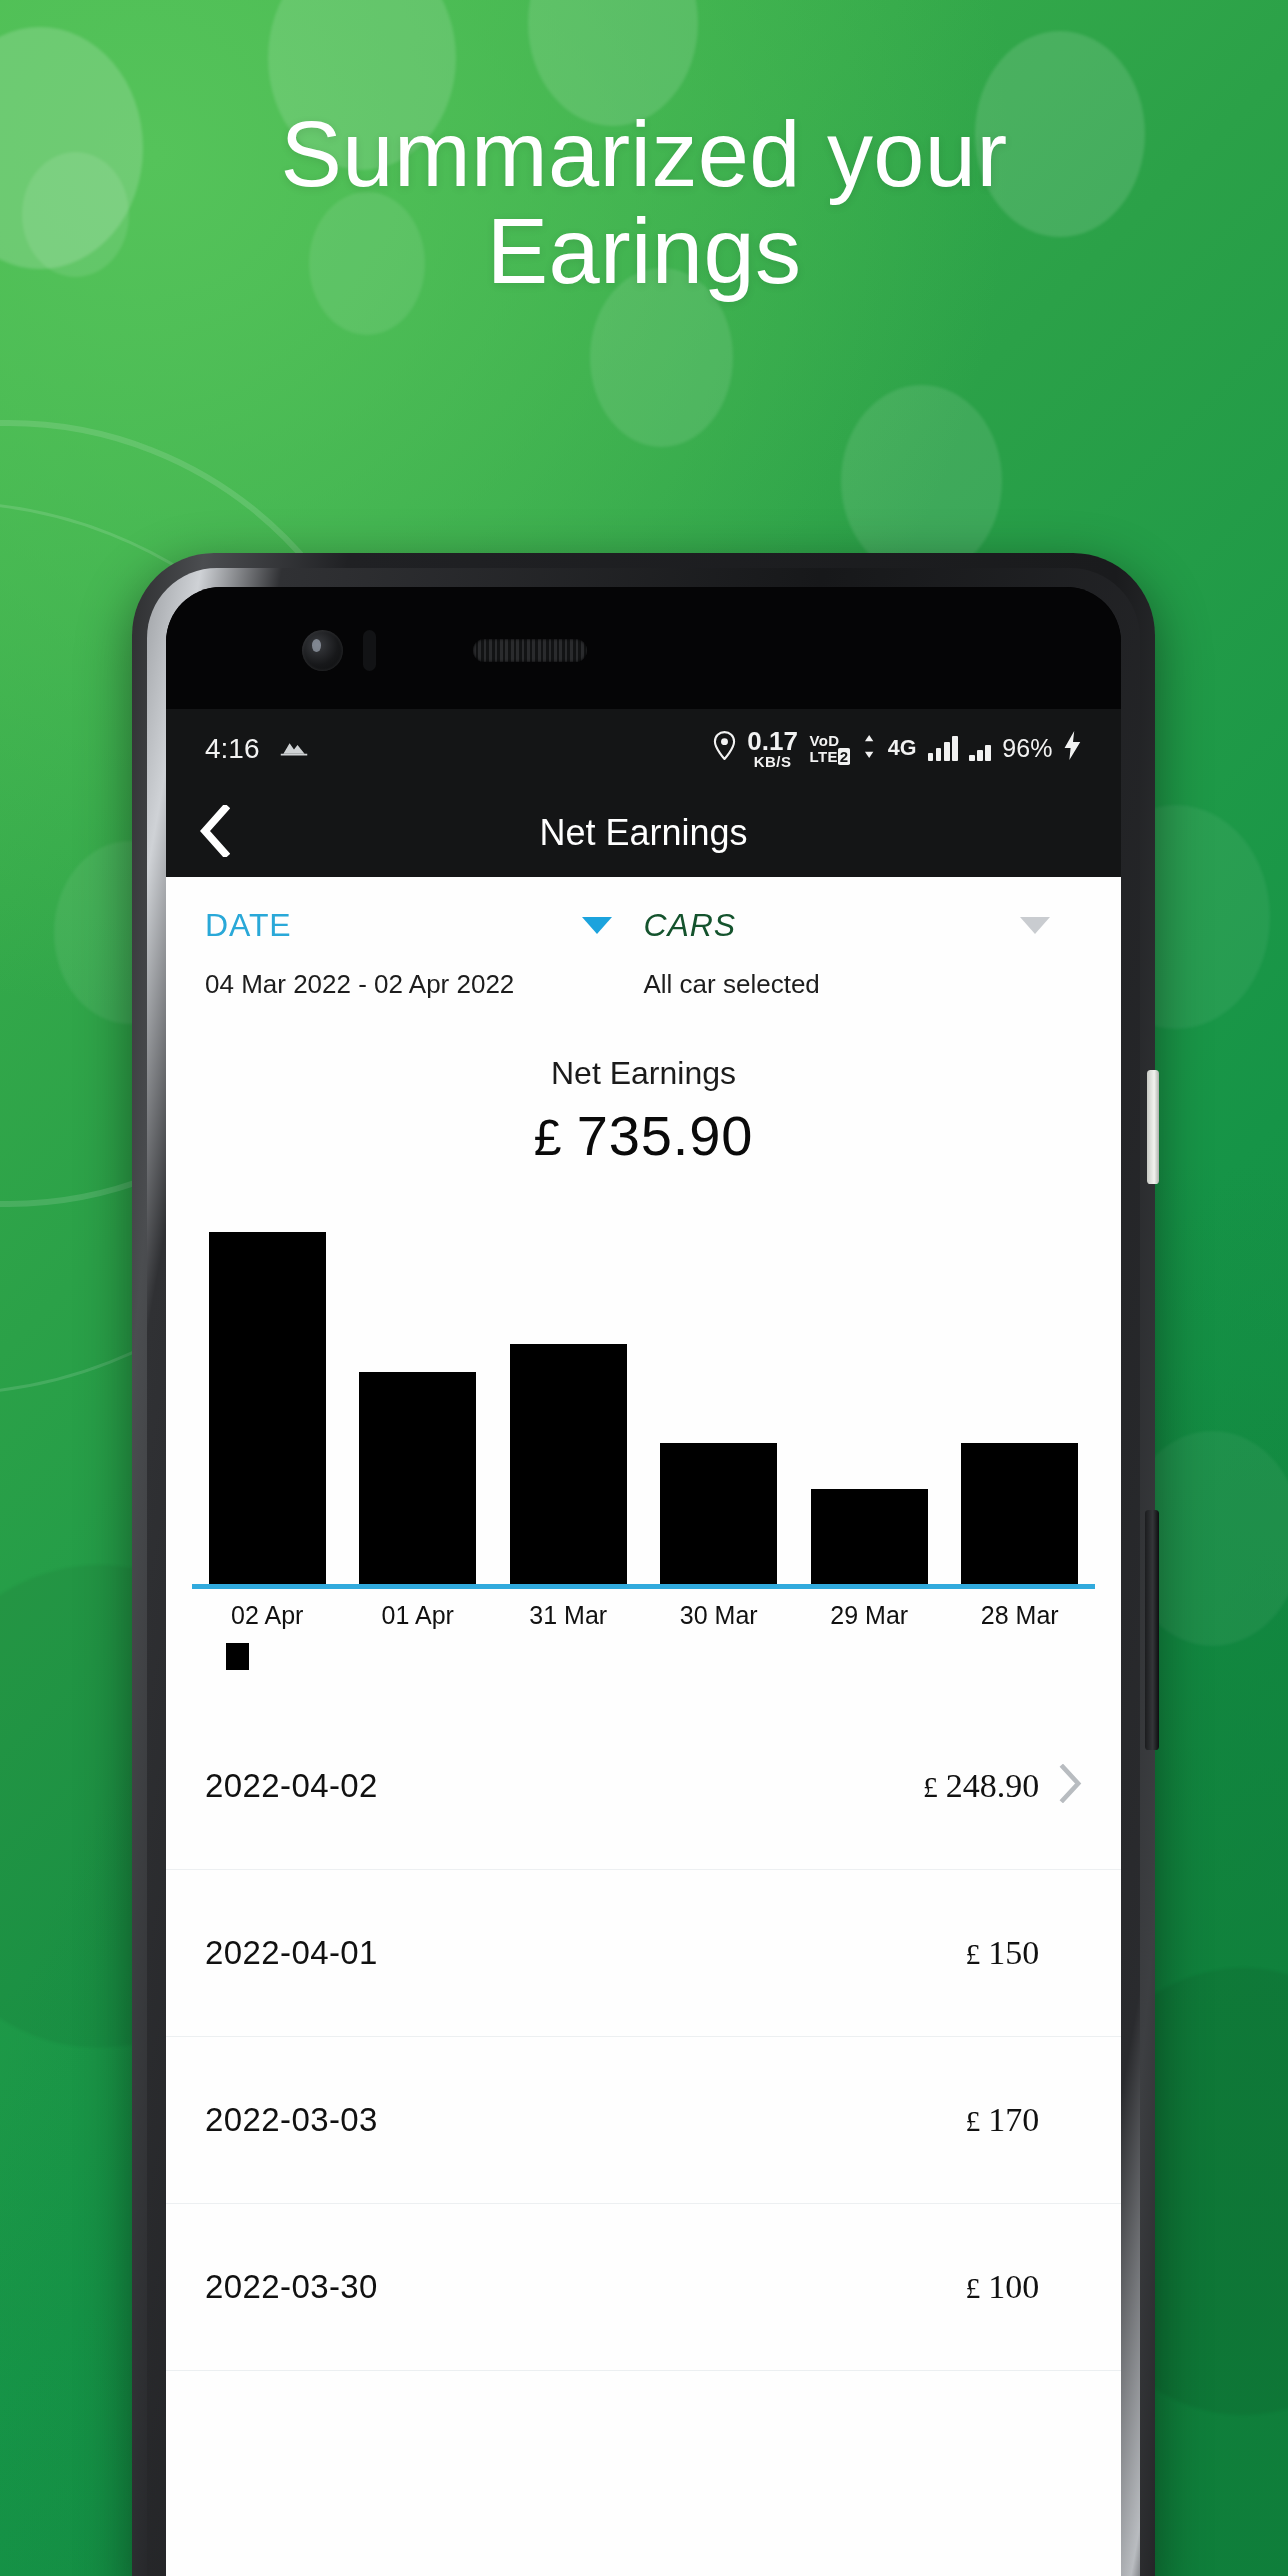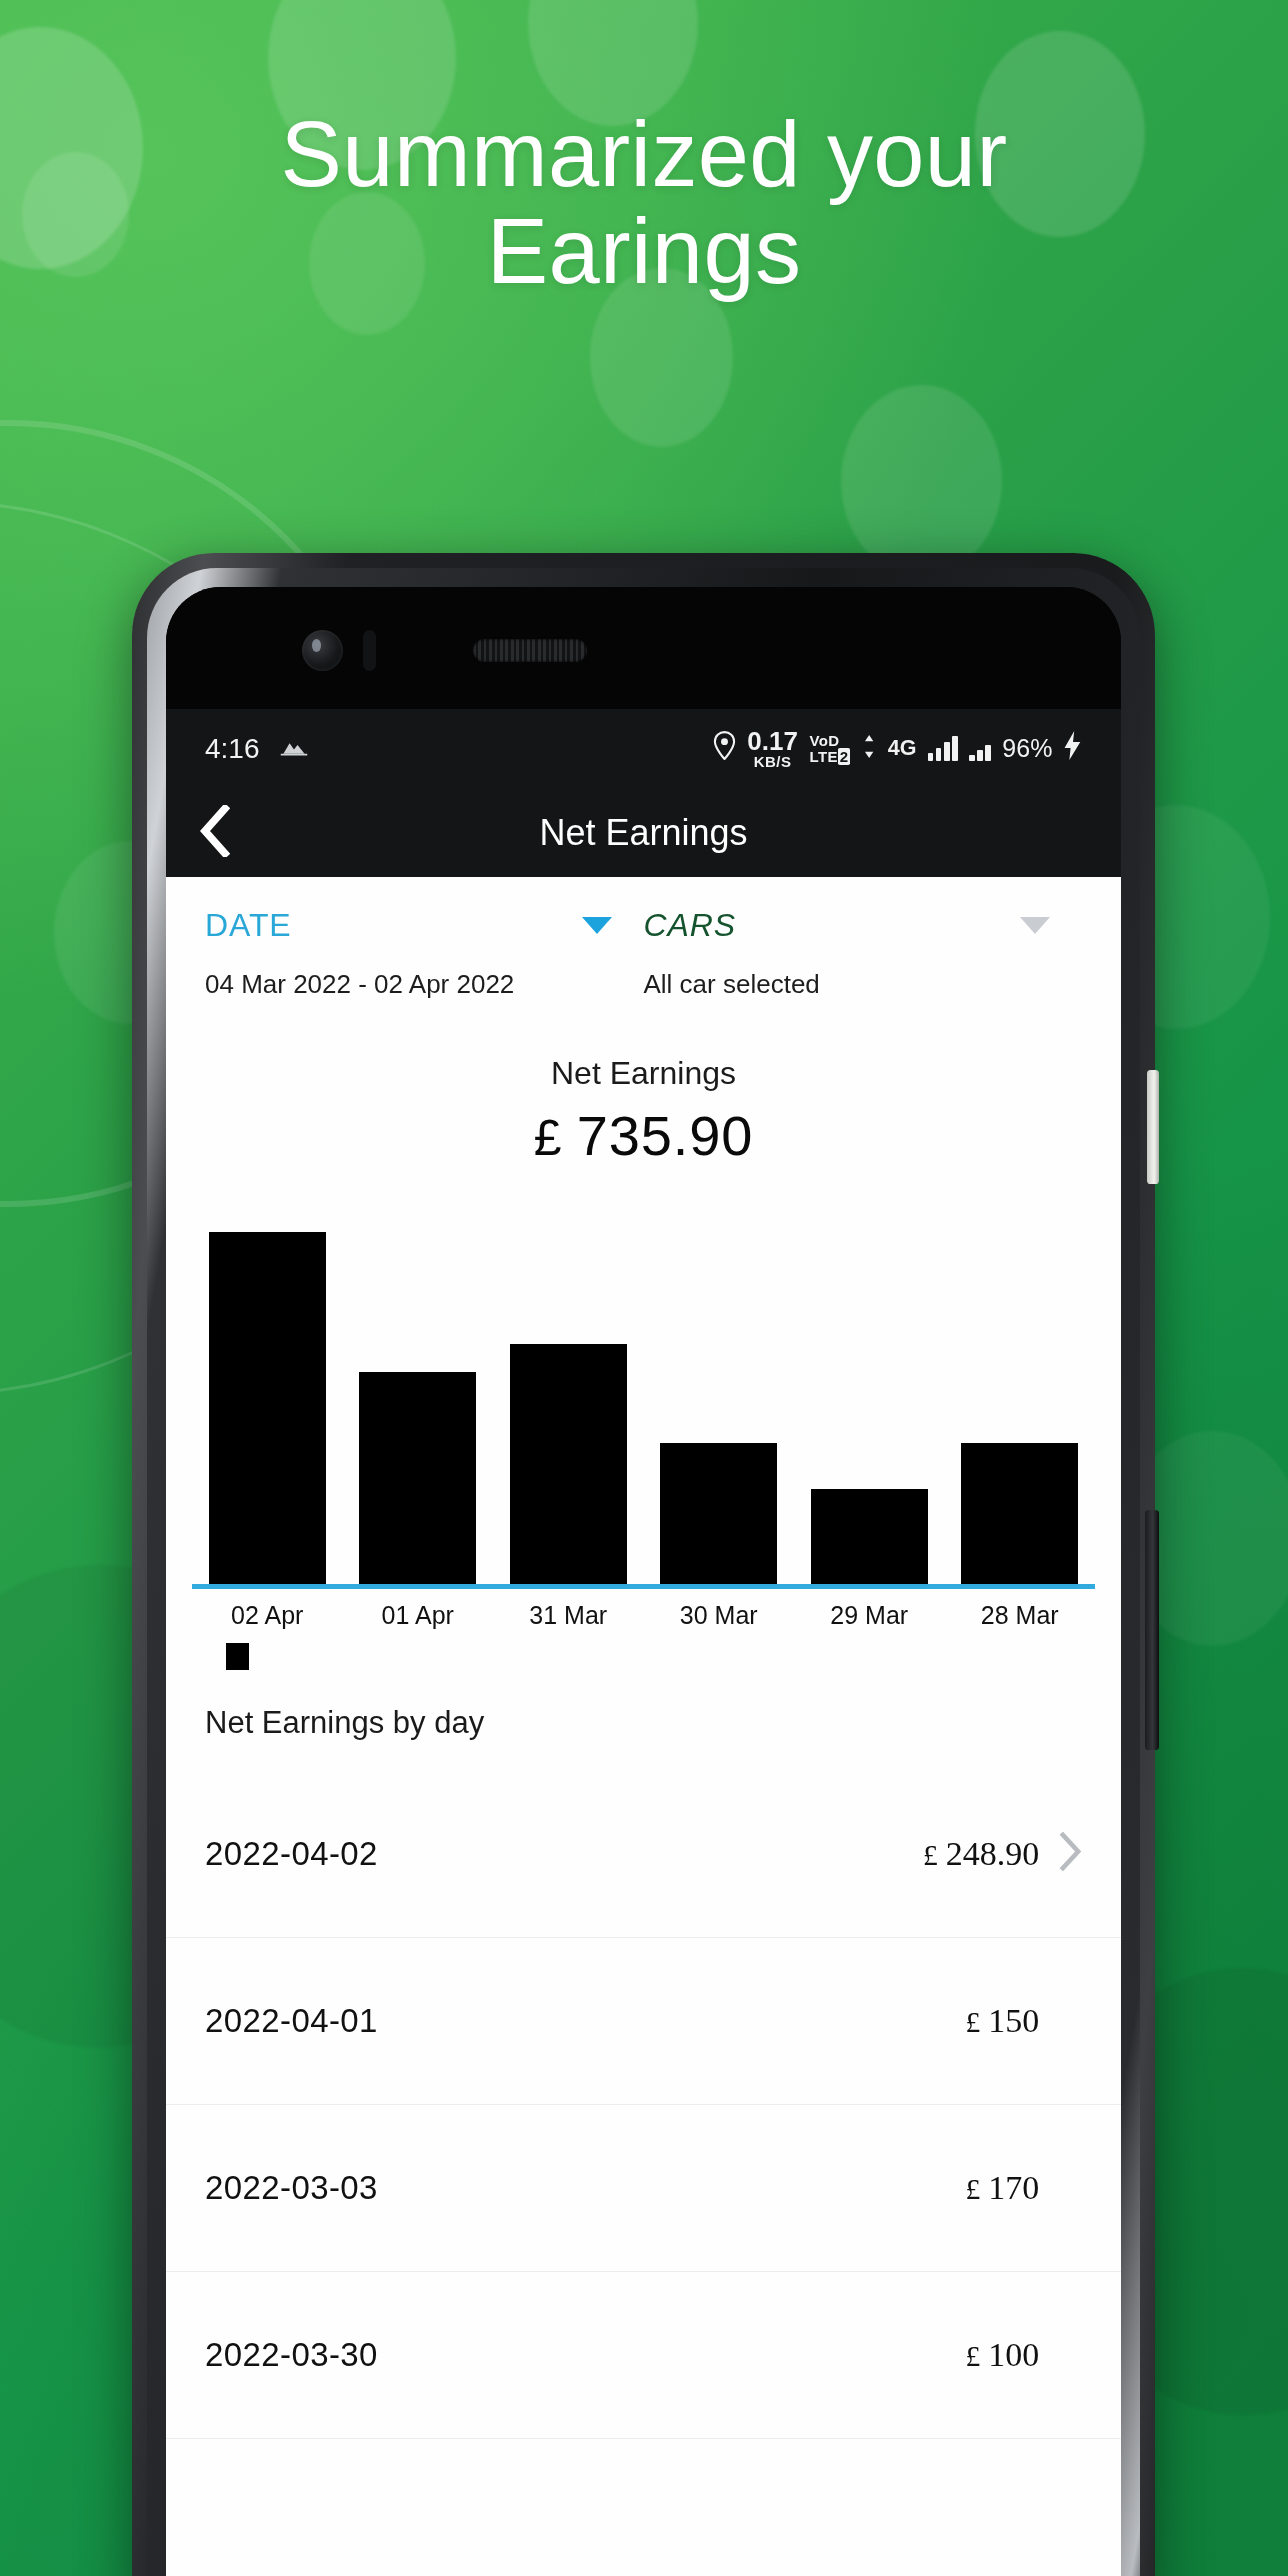--- a/index.html
+++ b/index.html
@@ -327,21 +327,20 @@
               <div class="xlabel">31 Mar</div>
               <div class="xlabel">30 Mar</div>
               <div class="xlabel">29 Mar</div>
               <div class="xlabel">28 Mar</div>
             </div>
           <div id="legend">
             <span id="legend-swatch"></span>
           </div>
         </div>
 
-        <div id="list-title">Net Earnings by day</div>
 
         <div id="list">
             <div class="row">
               <div class="row-date">2022-04-02</div>
               <div class="row-right">
                 <div class="row-amt"><span class="cur">£</span>248.90</div>
                 <span><svg width="23" height="39" viewBox="0 0 18 30">
                     <path d="M3 2 L15 15 L3 28" fill="none" stroke="#b8bcc0" stroke-width="3.6" stroke-linecap="square"></path>
                   </svg></span>
               </div>

